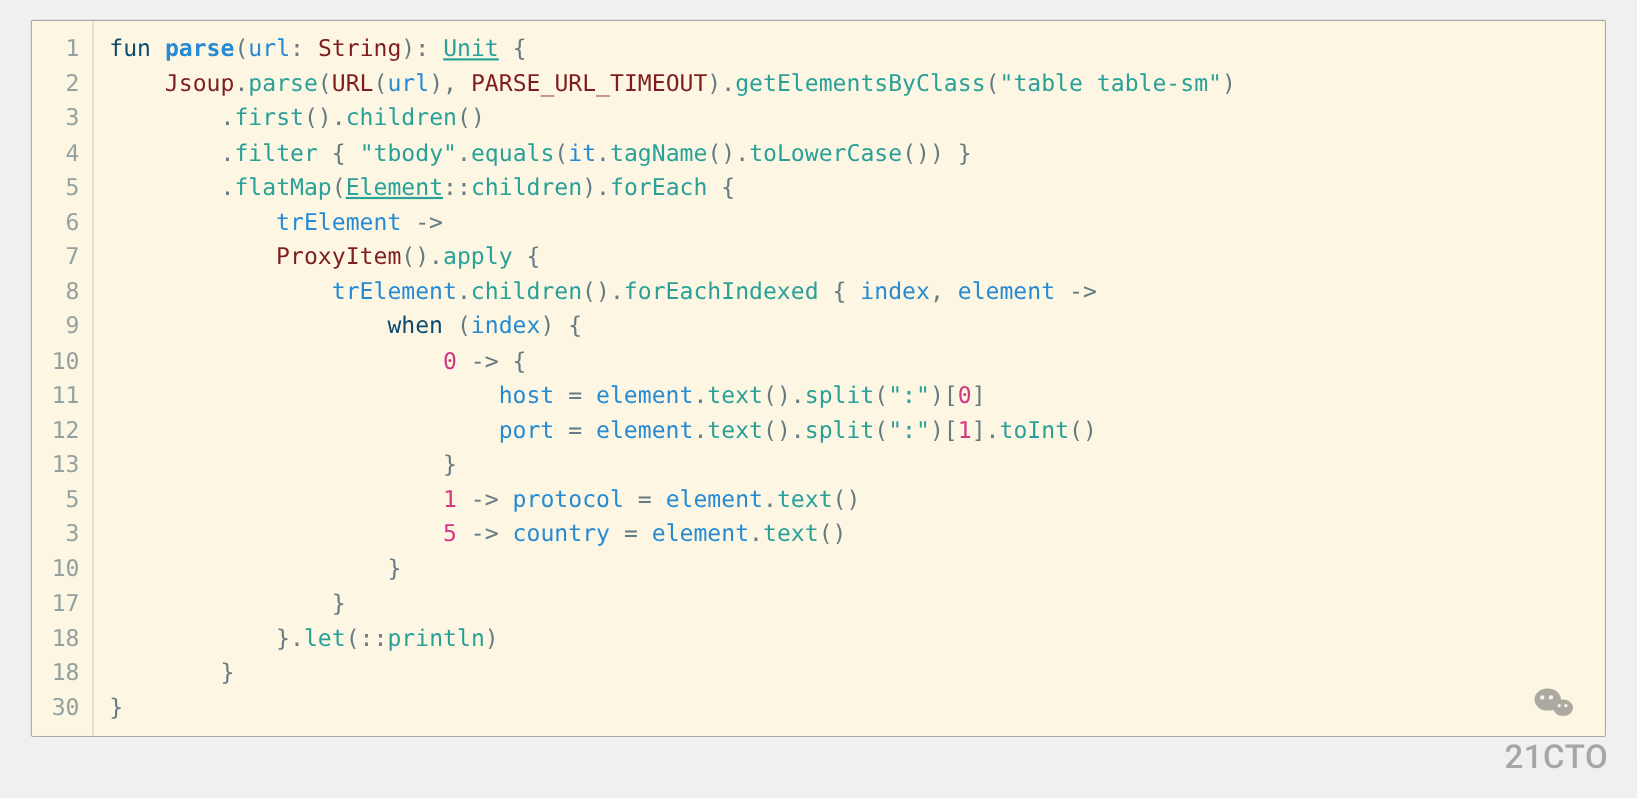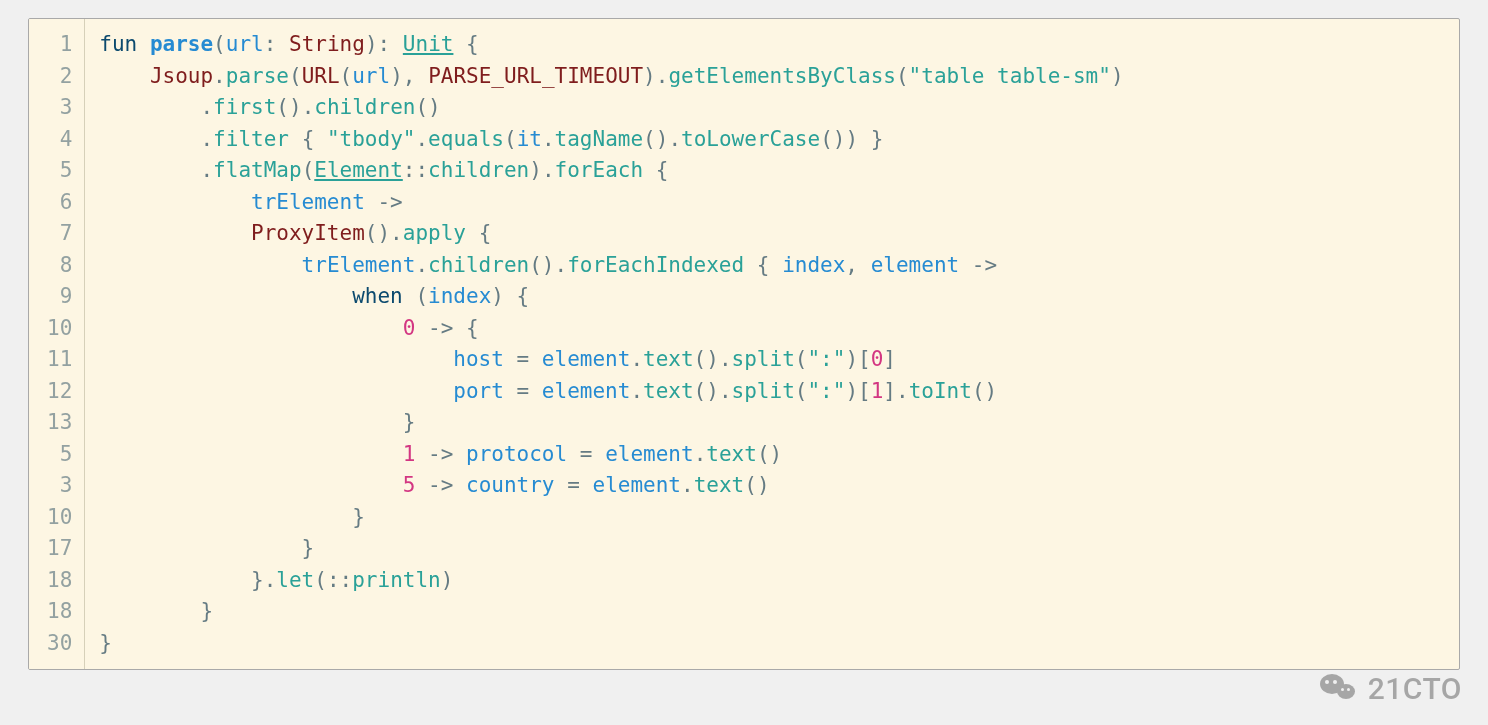--- a/index.html
+++ b/index.html
@@ -54,20 +54,21 @@
     bottom: 14px;
     display: flex;
     align-items: center;
     gap: 8px;
     color: #6b6b6b;
     font-family: -apple-system, BlinkMacSystemFont, "Segoe UI", Roboto, sans-serif;
     font-size: 30px;
     opacity: 0.55;
     letter-spacing: 0.5px;
     font-weight: 500;
+    flex-direction: column;
   }
   .watermark .wechat-ico {
     width: 40px; height: 34px; position: relative;
   }
   .watermark .wechat-ico .big, .watermark .wechat-ico .small {
     position: absolute; border-radius: 50%; background: #6b6b6b;
   }
   .watermark .wechat-ico .big { width: 24px; height: 20px; left: 0; top: 2px; }
   .watermark .wechat-ico .big::before, .watermark .wechat-ico .big::after {
     content:""; position:absolute; width:4px; height:4px; background:#f0f0f0; border-radius:50%; top:6px;

